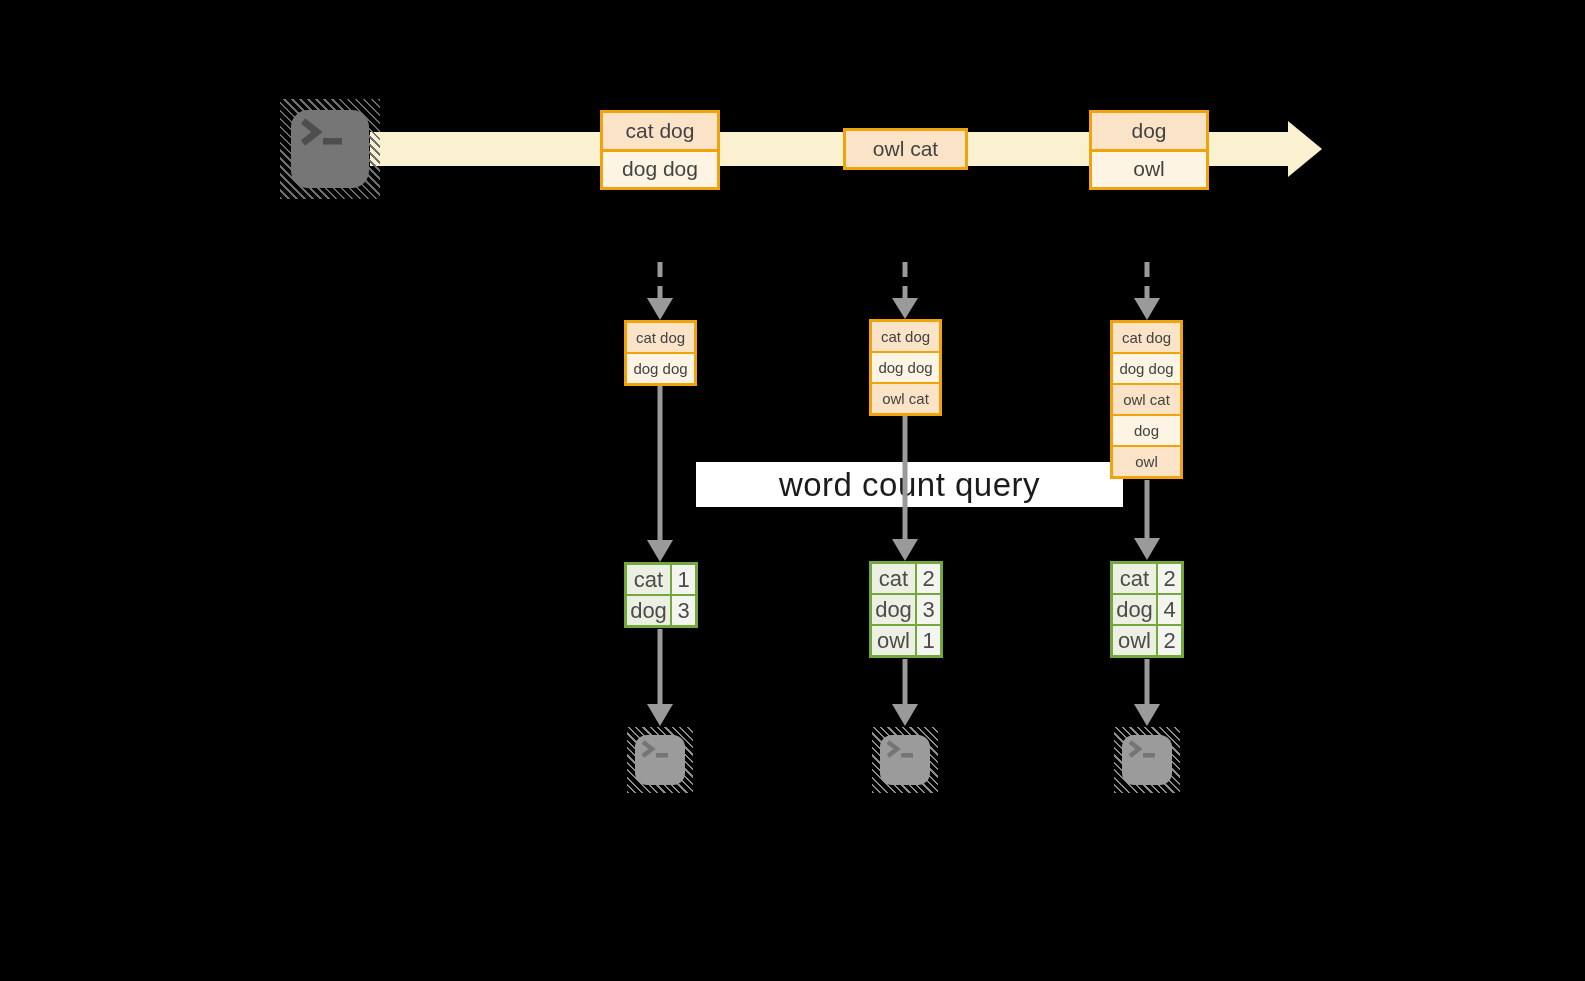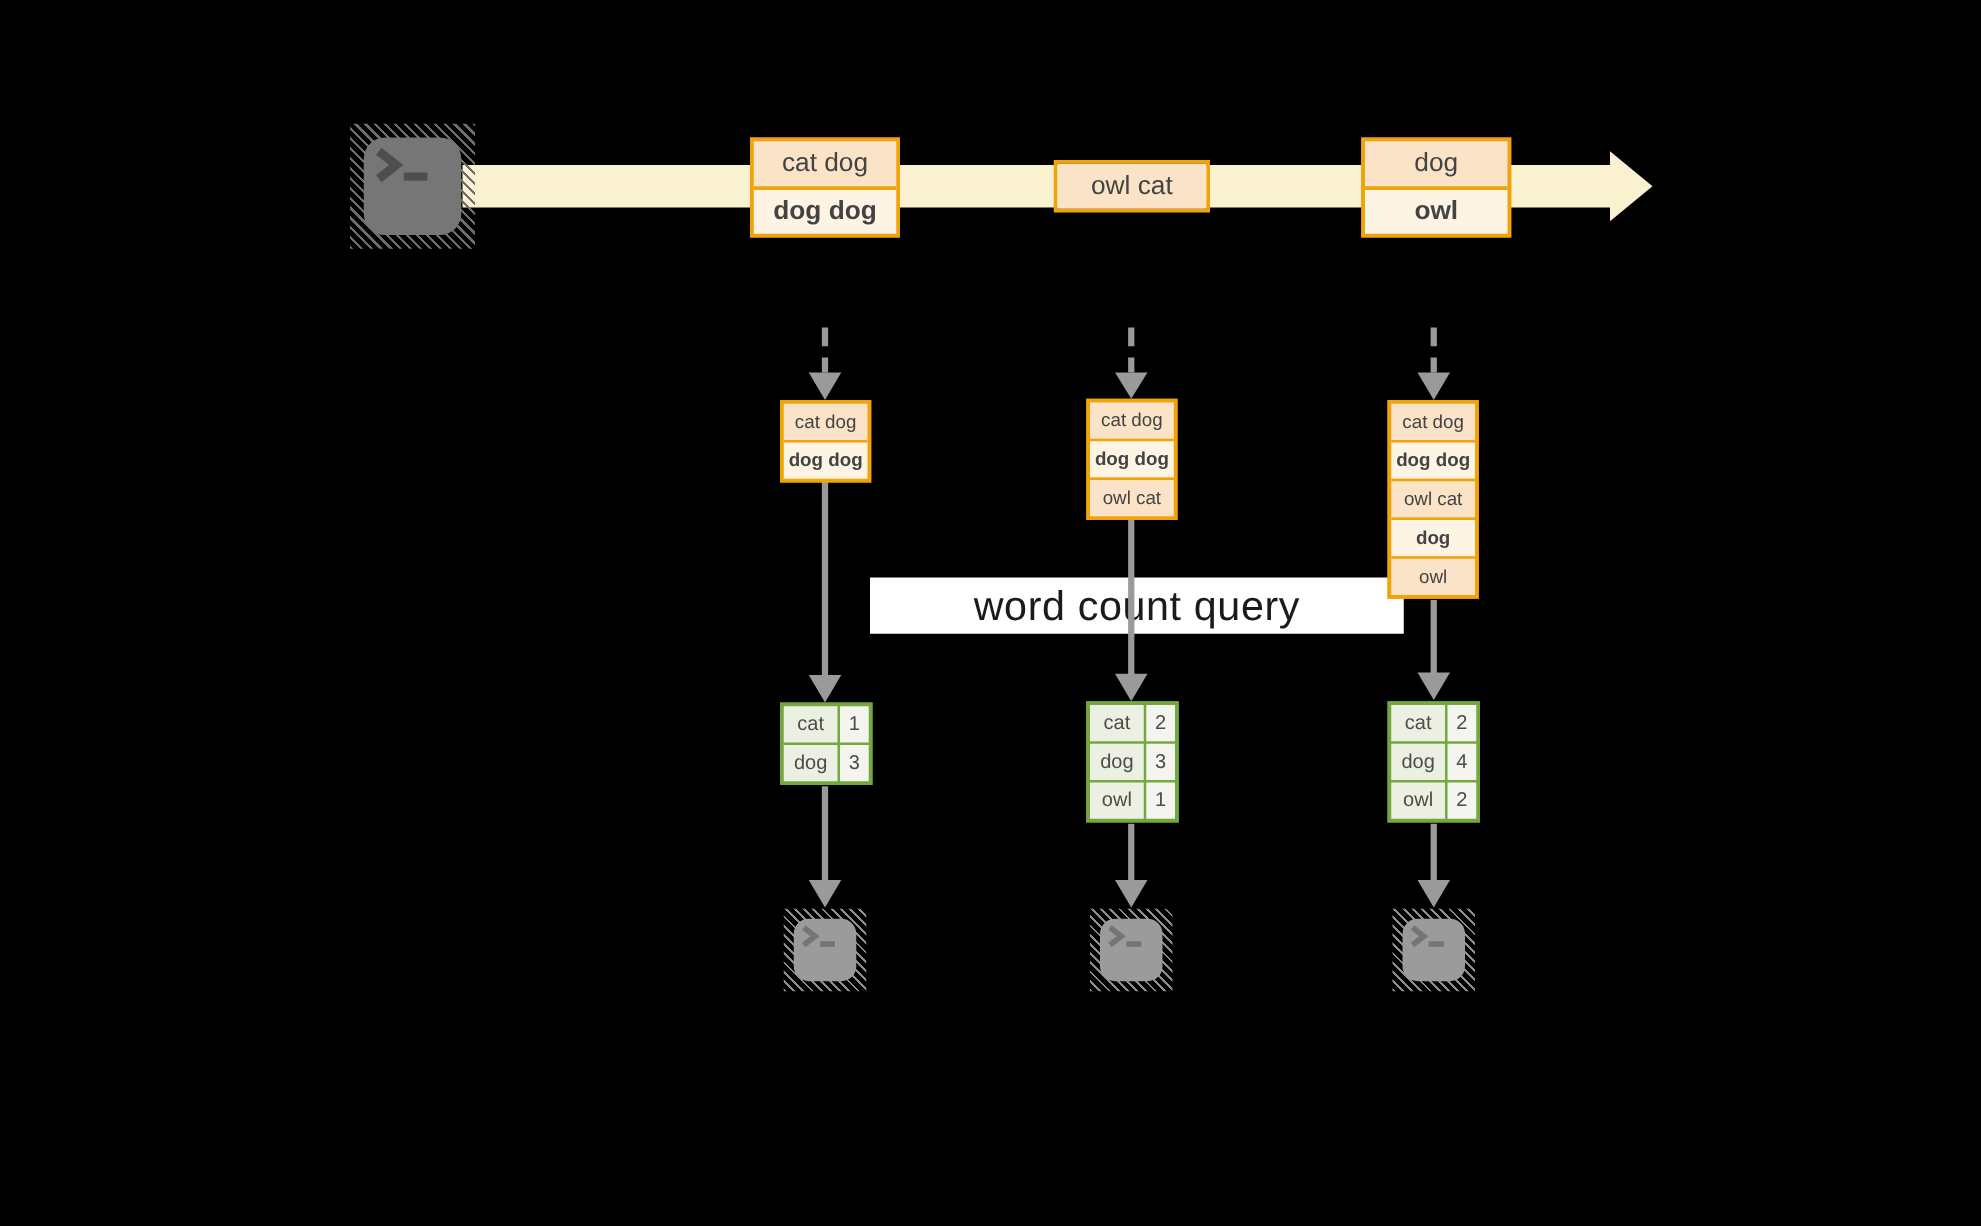--- a/index.html
+++ b/index.html
@@ -29,29 +29,29 @@
   
   svg.arrows{position:absolute;left:0;top:0;pointer-events:none;}
   
   .obox{position:absolute;border:3px solid var(--orange);display:flex;flex-direction:column;box-sizing:border-box;background:var(--orange);}
   .obox .cell{display:flex;align-items:center;justify-content:center;color:var(--textdark);}
   .ebox .cell{height:35.5px;font-size:21px;}
   .ebox .cell + .cell{border-top:3px solid var(--orange);}
   .sbox .cell{height:29px;font-size:15px;}
   .sbox .cell + .cell{border-top:2px solid var(--orange);}
   .peach{background:var(--peach);}
-  .cream{background:var(--cream);font-weight:bold;}
+  .cream{background:var(--cream);}
   
   .gtable{
     position:absolute;box-sizing:border-box;border:3px solid var(--green);background:var(--green);
     display:grid;grid-template-columns:43px 23px;gap:2px;
   }
   .gtable .gcell{
     background:var(--greencell);display:flex;align-items:center;justify-content:center;
-    height:29px;color:#4c4c4c;font-size:16px;
+    height:29px;color:#4c4c4c;font-size:22px;
   }
   .gtable .gcount{background:var(--greencount);}
   
   .term{position:absolute;}
   .term .hatch{position:absolute;inset:0;}
   .hatch.dark{background:repeating-linear-gradient(45deg,#6e6e6e 0px,#6e6e6e 1.8px,transparent 1.8px,transparent 5.6px);}
   .hatch.light{background:repeating-linear-gradient(45deg,#8d8d8d 0px,#8d8d8d 1.6px,transparent 1.6px,transparent 5.2px);}
   .term .tbody{position:absolute;}
   .tbody.dark{inset:11px;background:#767676;border-radius:17px;}
   .tbody.light{inset:8px;background:#9b9b9b;border-radius:12px;}

